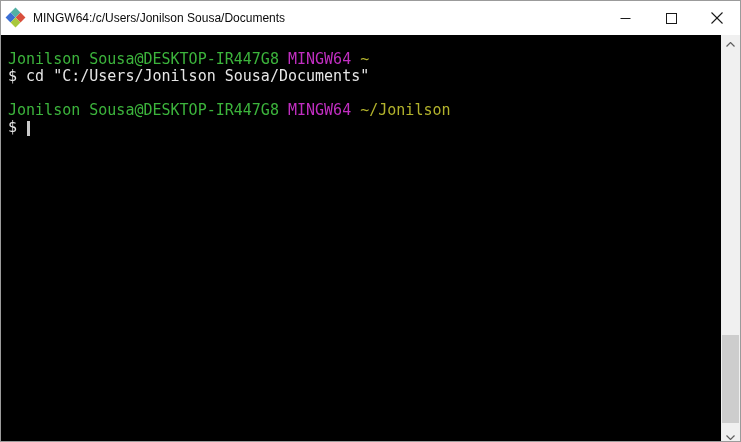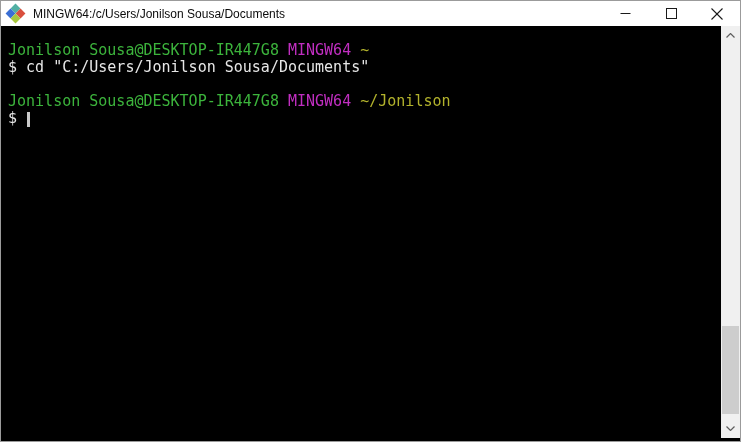--- a/index.html
+++ b/index.html
@@ -12,21 +12,21 @@
     position: relative;
     width: 741px;
     height: 442px;
     box-sizing: border-box;
     border: 1px solid #9b9b9b;
     background: var(--terminal-bg, #000);
     overflow: hidden;
   }
   
   .titlebar {
-    height: 25px;
+    height: 34px;
     background: var(--titlebar-bg, #fff);
     display: flex;
     align-items: center;
   }
   .app-icon {
     width: 18px;
     height: 18px;
     margin-left: 6px;
     position: relative;
     flex: 0 0 auto;

